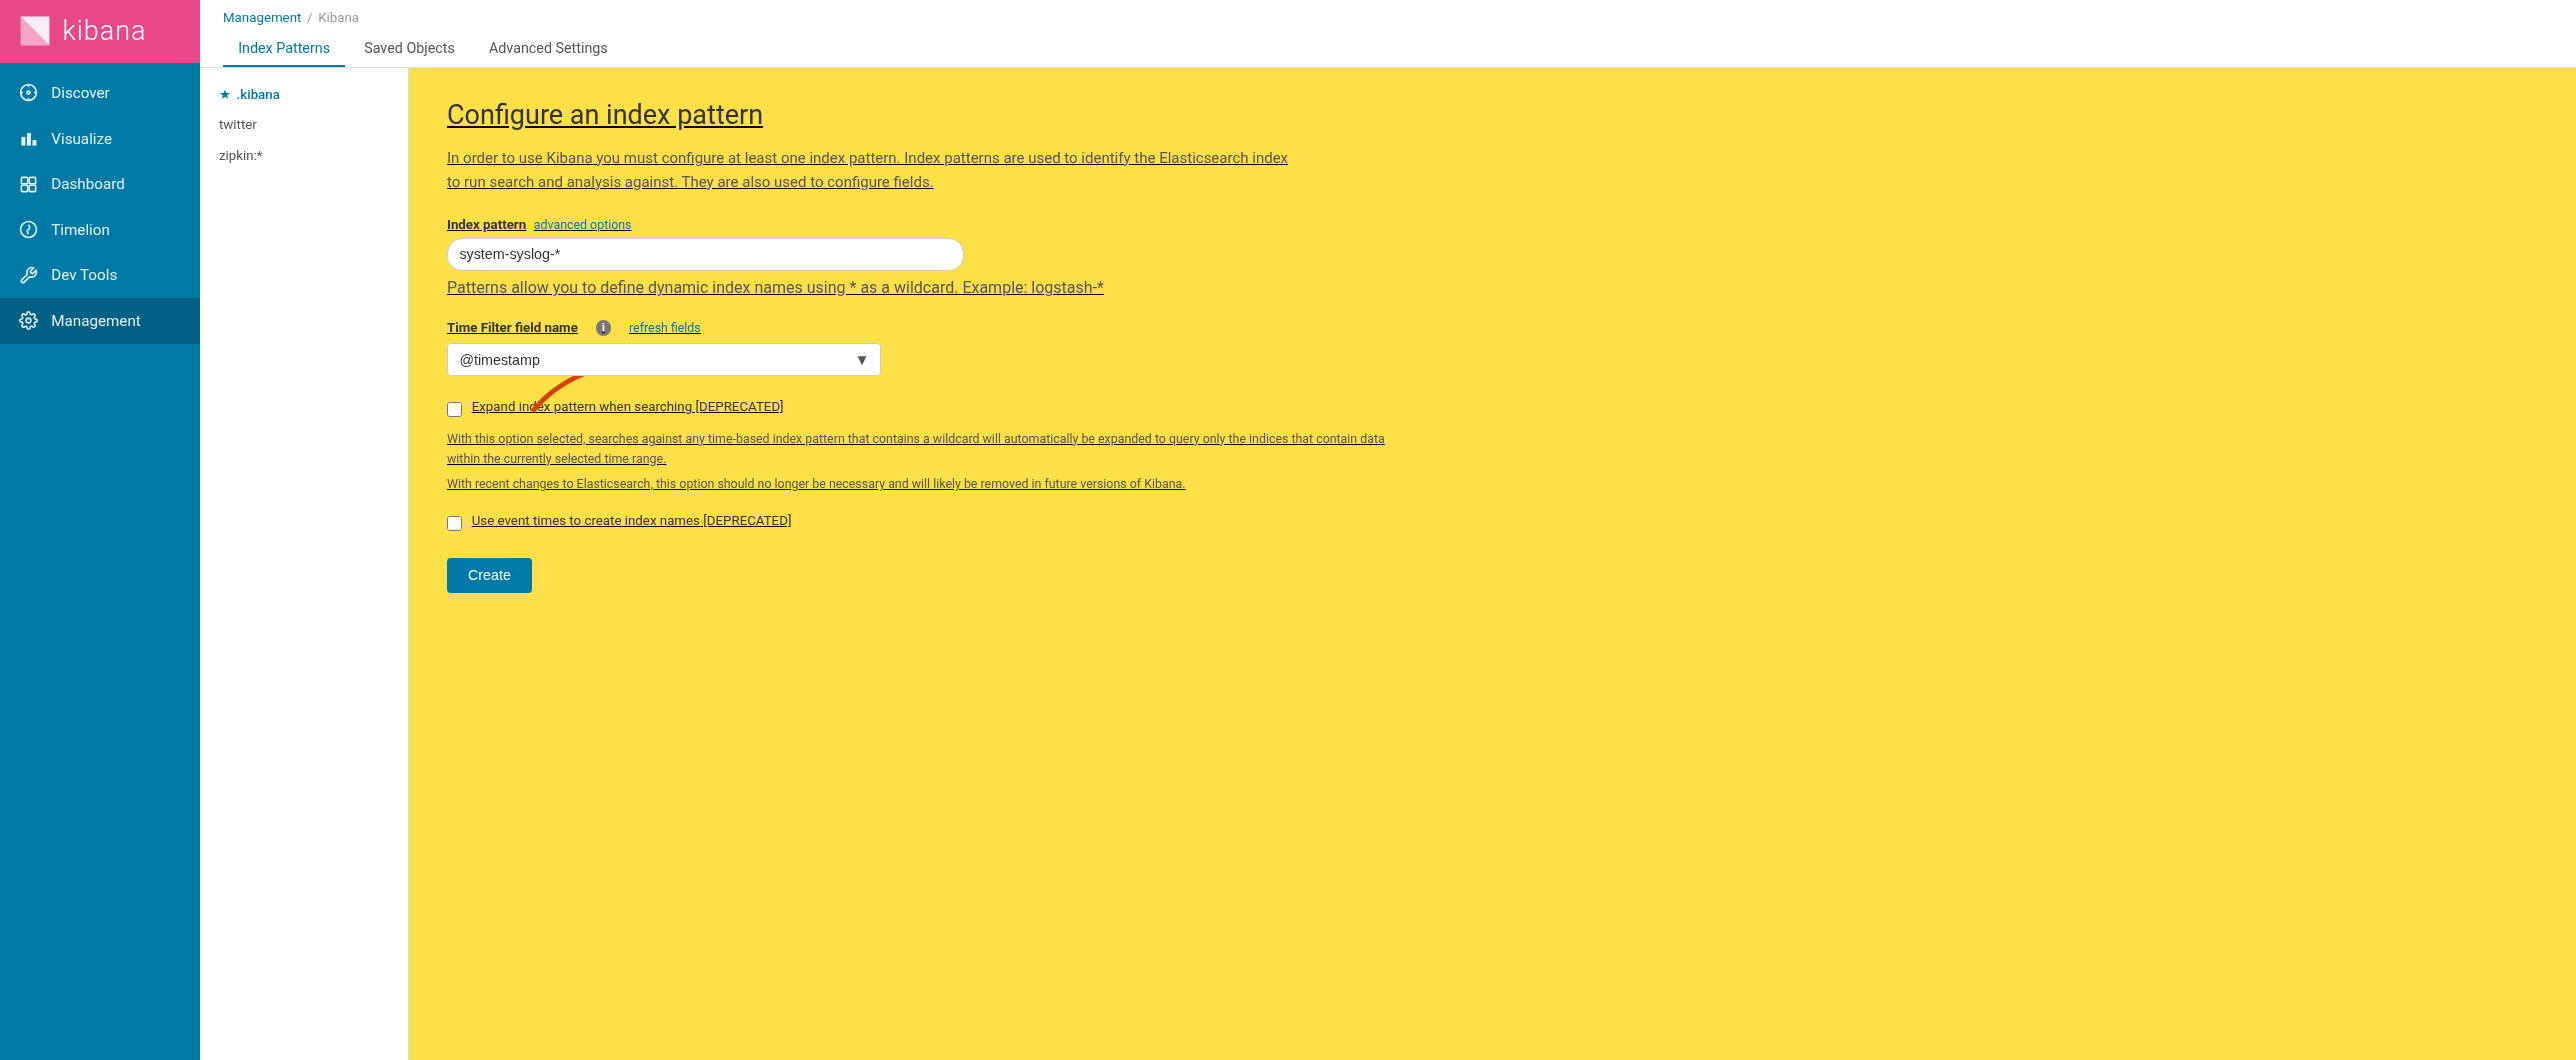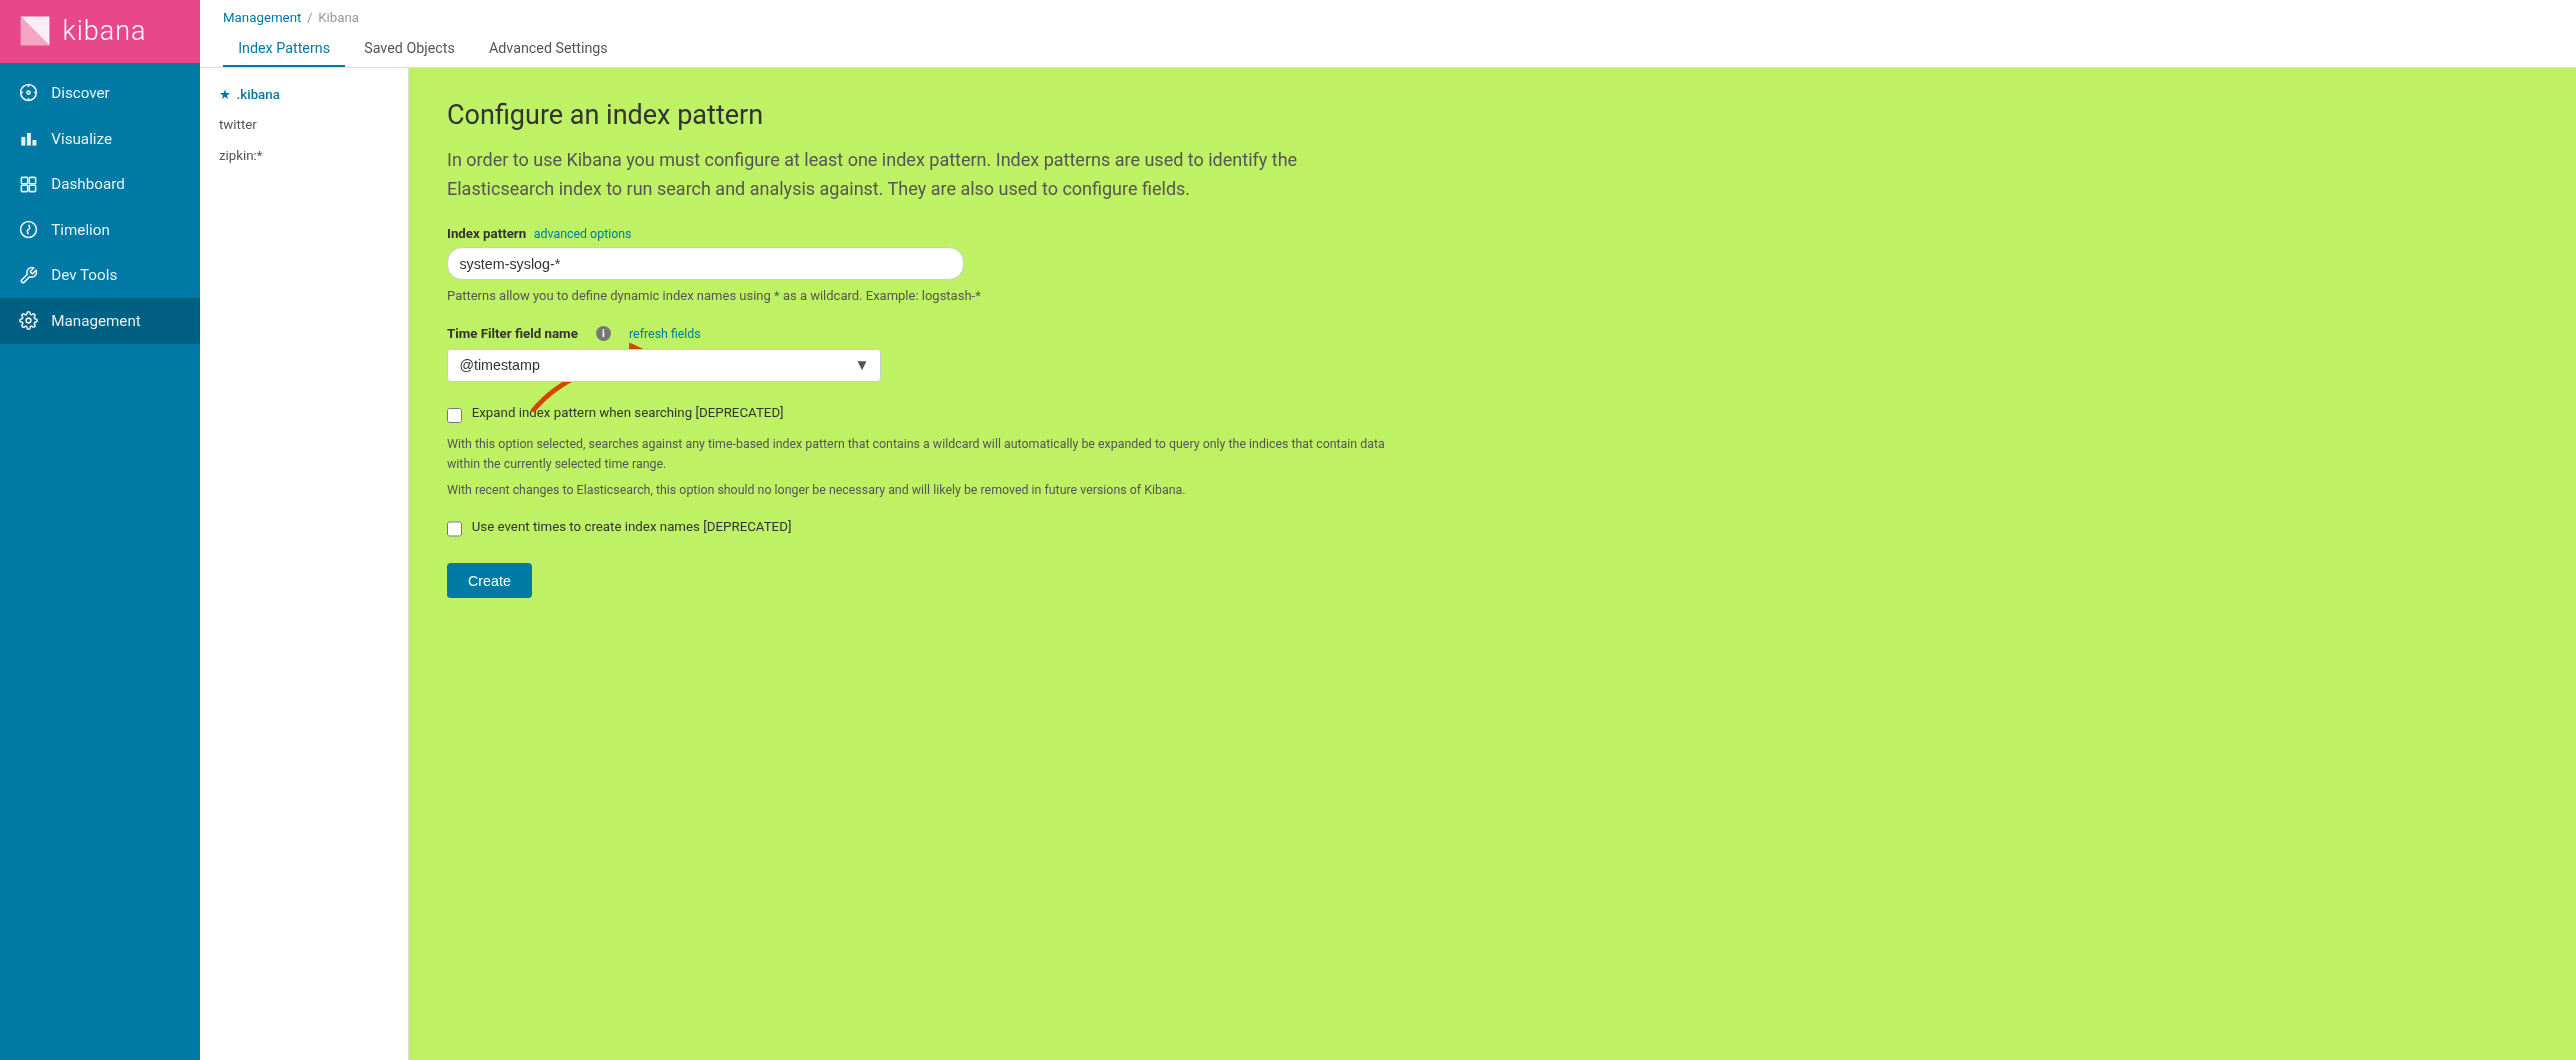--- a/index.html
+++ b/index.html
@@ -116,34 +116,35 @@
       display: flex;
       align-items: center;
       gap: 5.7px;
     }
     .index-item.starred { color: #0079a5; font-weight: 500; }
     .index-item .star { color: #0079a5; }
 
     
     #right-content {
       flex: 1;
-      background: #bef264;
+      background: #fde047;
       overflow-y: auto;
       padding: 30.5px 38px 38px 38px;
       position: relative;
+      text-decoration: underline;
     }
 
     h1.page-title {
       font-size: 27px;
       font-weight: 400;
       color: #333;
       margin-bottom: 15.2px;
     }
     .description {
-      font-size: 18px;
+      font-size: 15px;
       color: #555;
       line-height: 1.6;
       max-width: 857px;
       margin-bottom: 23px;
     }
     .field-label {
       font-size: 13.3px;
       font-weight: 700;
       color: #333;
       margin-bottom: 5.7px;
@@ -161,21 +162,21 @@
       width: 517px;
       padding: 7.6px 11.4px;
       font-size: 14.3px;
       border: 1px solid #ccc;
       border-radius: 15px;
       outline: none;
       color: #333;
       margin-bottom: 7.6px;
     }
     .hint-text {
-      font-size: 13px;
+      font-size: 16px;
       color: #555;
       margin-bottom: 23px;
       max-width: 857px;
     }
 
     .filter-field-row {
       display: flex;
       gap: 18px;
       margin-bottom: 7.6px;
     }

